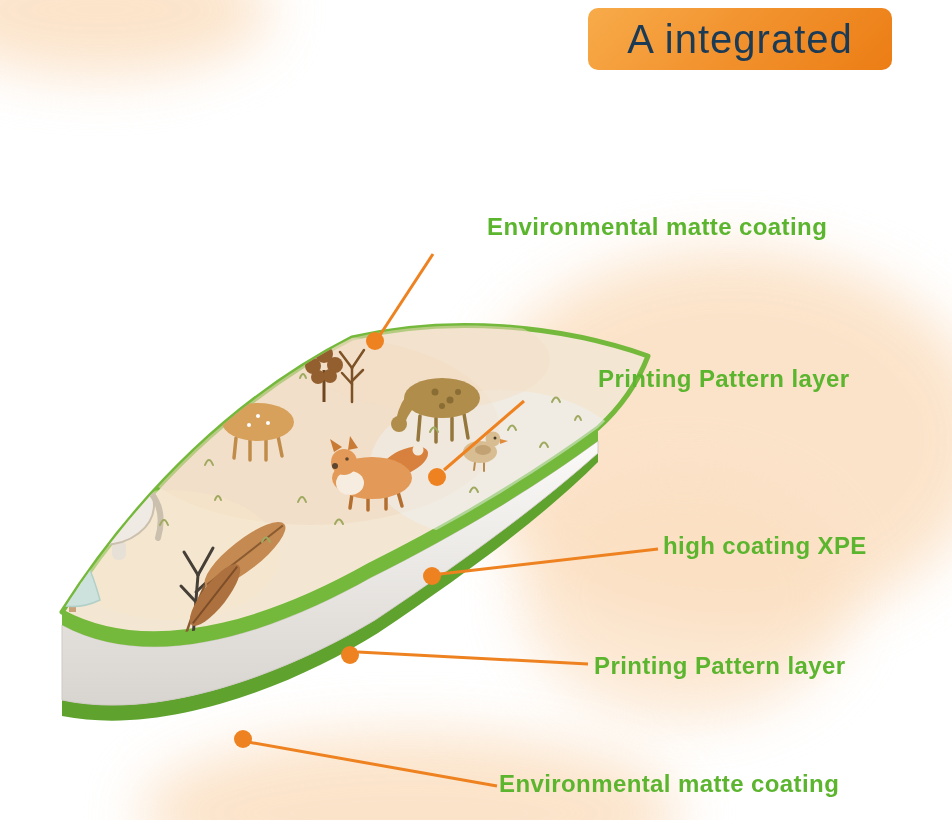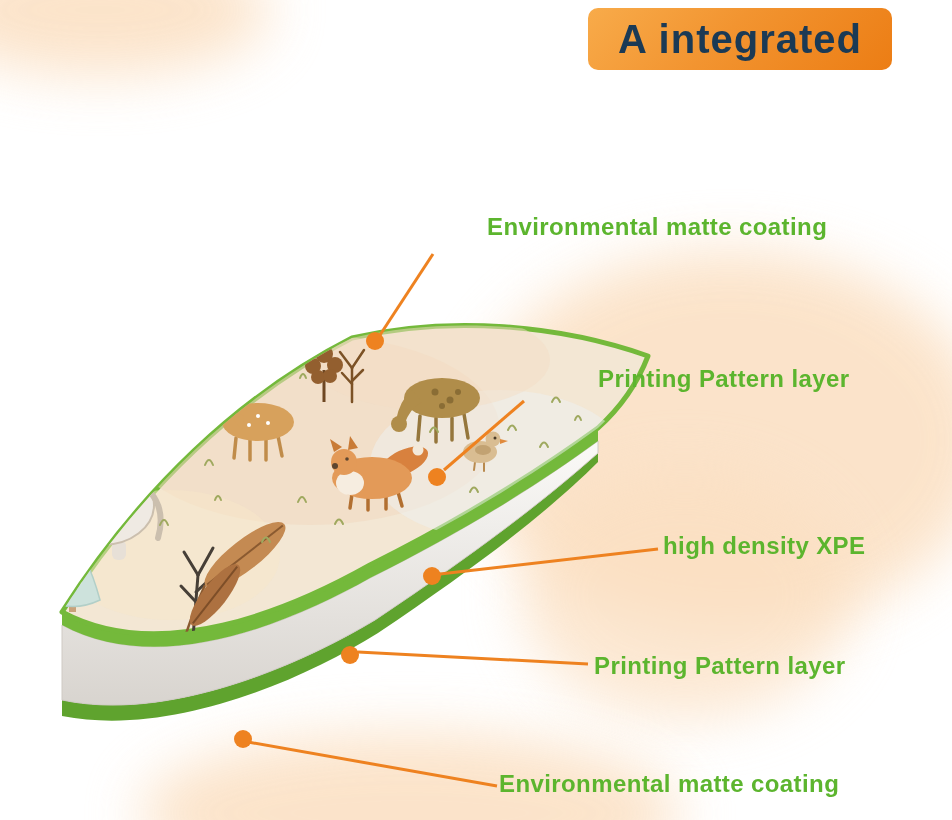--- a/index.html
+++ b/index.html
@@ -22,21 +22,21 @@
   #blob-right-lower{left:520px;top:470px;width:330px;height:250px;opacity:.7;}
   #blob-bottom{left:140px;top:733px;width:540px;height:160px;}
   #mat-svg{position:absolute;left:0;top:0;width:952px;height:820px;}
   #banner{
     position:absolute;left:588px;top:8px;width:304px;height:62px;
     border-radius:10px;
     background:linear-gradient(135deg,#f8ab4a 0%,#f29430 45%,#ec7d14 100%);
     display:flex;align-items:center;justify-content:center;
   }
   #banner span{
-    font-weight:bold;font-size:40px;letter-spacing:1px;color:#1b3a55;
+    font-weight:normal;font-size:40px;letter-spacing:1px;color:#1b3a55;
     white-space:nowrap;
   }
   .callout-label{
     position:absolute;
     font-weight:bold;font-size:24px;letter-spacing:.4px;
     color:#5cb52e;white-space:nowrap;line-height:30px;
   }
   #label-1{left:487px;top:212px;}
   #label-2{left:598px;top:364px;}
   #label-3{left:663px;top:531px;}
@@ -237,17 +237,17 @@
       <circle cx="243" cy="739" r="9"></circle>
     </g>
   </svg>
 
   <div id="banner">
     <span>A integrated</span>
   </div>
 
   <div class="callout-label" id="label-1">Environmental matte coating</div>
   <div class="callout-label" id="label-2">Printing Pattern layer</div>
-  <div class="callout-label" id="label-3">high density XPE</div>
+  <div class="callout-label" id="label-3">high coating XPE</div>
   <div class="callout-label" id="label-4">Printing Pattern layer</div>
   <div class="callout-label" id="label-5">Environmental matte coating</div>
 
 </div>
 
 </body></html>

